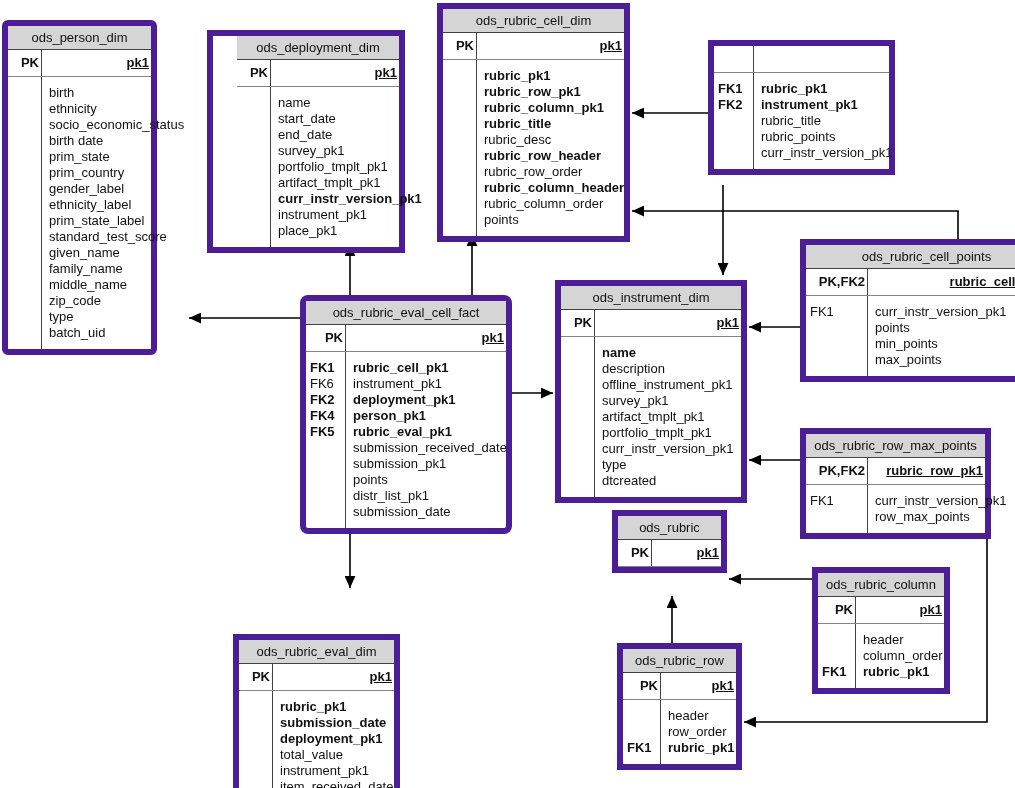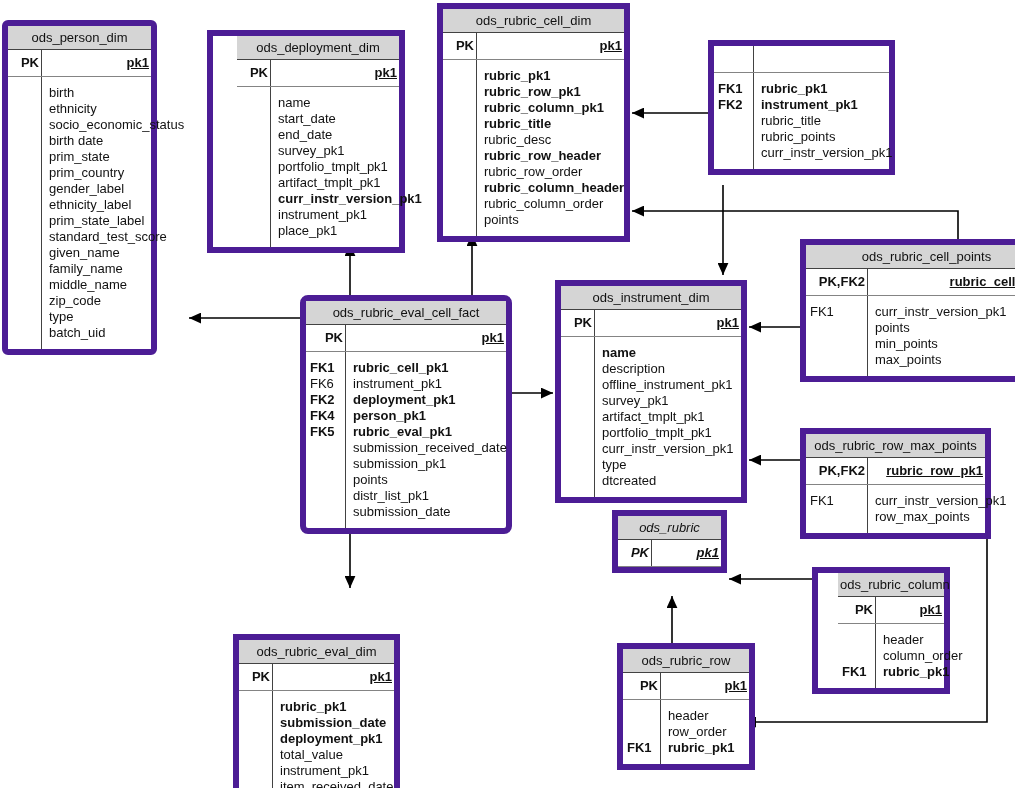--- a/index.html
+++ b/index.html
@@ -356,32 +356,32 @@
             <div class="line field b">person_pk1</div>
             <div class="line field b">rubric_eval_pk1</div>
             <div class="line field">submission_received_date</div>
             <div class="line field">submission_pk1</div>
             <div class="line field">points</div>
             <div class="line field">distr_list_pk1</div>
             <div class="line field">submission_date</div>
           </div>
         </div>
       </div>
-      <div class="entity" style="left: 612px; top: 510px; width: 115px; font-style: italic;">
+      <div class="entity" style="left: 612px; top: 510px; width: 115px;">
         <div class="entity-header">ods_rubric</div>
         <div class="section pk-section">
           <div class="key-col" style="width: 34px;">
             <div class="line key b">PK</div>
           </div>
           <div class="field-col">
             <div class="line field pk-field">pk1</div>
           </div>
         </div>
       </div>
-      <div class="entity" style="left: 812px; top: 567px; width: 138px; padding-left: 20px;">
+      <div class="entity" style="left: 812px; top: 567px; width: 138px;">
         <div class="entity-header">ods_rubric_column</div>
         <div class="section pk-section">
           <div class="key-col" style="width: 38px;">
             <div class="line key b">PK</div>
           </div>
           <div class="field-col">
             <div class="line field pk-field">pk1</div>
           </div>
         </div>
         <div class="section attr-section">
@@ -390,21 +390,21 @@
             <div class="line key"></div>
             <div class="line key b">FK1</div>
           </div>
           <div class="field-col">
             <div class="line field">header</div>
             <div class="line field">column_order</div>
             <div class="line field b">rubric_pk1</div>
           </div>
         </div>
       </div>
-      <div class="entity" style="left: 617px; top: 643px; width: 138px;">
+      <div class="entity" style="left: 617px; top: 643px; width: 125px;">
         <div class="entity-header">ods_rubric_row</div>
         <div class="section pk-section">
           <div class="key-col" style="width: 38px;">
             <div class="line key b">PK</div>
           </div>
           <div class="field-col">
             <div class="line field pk-field">pk1</div>
           </div>
         </div>
         <div class="section attr-section">

